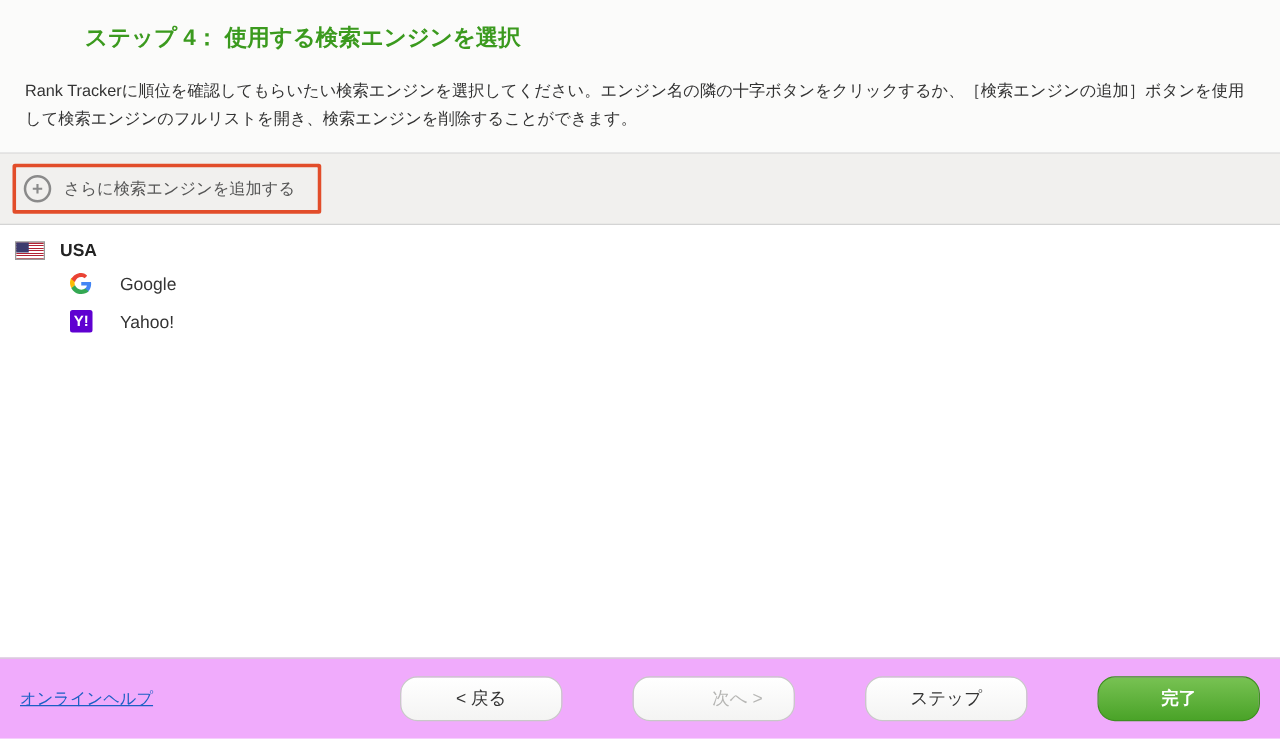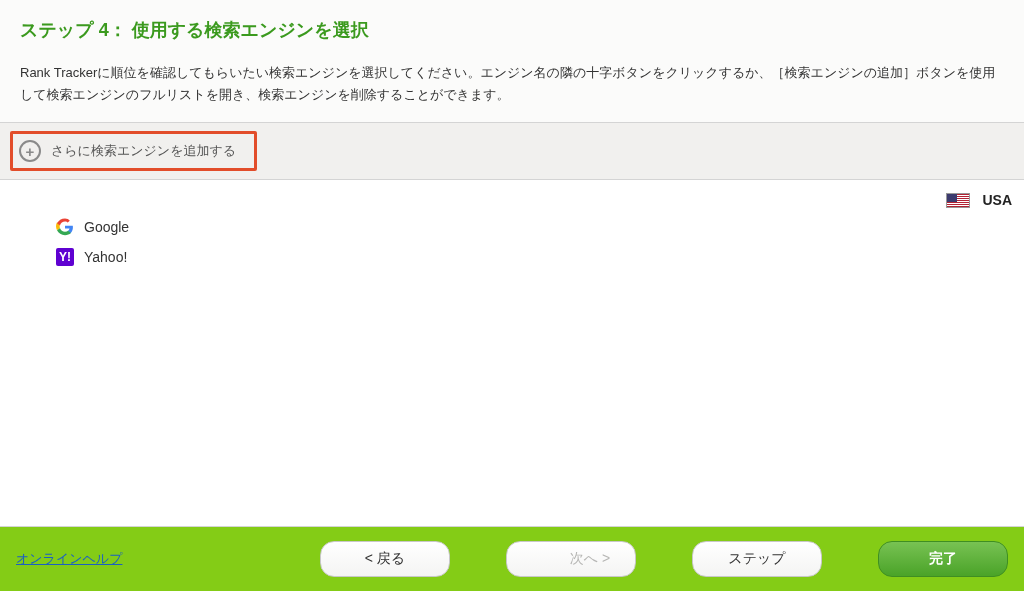--- a/index.html
+++ b/index.html
@@ -16,20 +16,21 @@
   .header-area {
     background: #fbfbfa;
     padding: 18px 20px 16px 20px;
     border-bottom: 1px solid #d4d4d4;
   }
   .step-title {
     color: #3b9a1e;
     font-size: 18px;
     font-weight: bold;
     margin-bottom: 10px;
+    margin-left: 48px;
   }
   .description {
     color: #333;
     font-size: 13px;
     line-height: 1.7;
     margin-top: 20px;
   }
   .add-bar {
     background: #f1f0ee;
     border-bottom: 1px solid #d4d4d4;
@@ -67,21 +68,20 @@
     flex: 1;
     position: relative;
     padding: 10px 12px;
     overflow: hidden;
   }
   .country-row {
     display: flex;
     align-items: center;
     gap: 12px;
     padding: 2px 0 4px 0;
-    justify-content: flex-end;
   }
   .flag-usa {
     width: 24px;
     height: 15px;
     position: relative;
     background: linear-gradient(
       to bottom,
       #b22234 0%, #b22234 7.7%,
       #fff 7.7%, #fff 15.4%,
       #b22234 15.4%, #b22234 23.1%,
@@ -106,21 +106,21 @@
     background: #3c3b6e;
   }
   .country-name {
     font-weight: bold;
     font-size: 14px;
     color: #222;
   }
   .engine-row {
     display: flex;
     align-items: center;
-    gap: 10px;
+    gap: 22px;
     padding: 6px 0 6px 44px;
     font-size: 14px;
     color: #333;
     cursor: pointer;
   }
   .google-icon {
     width: 18px; height: 18px;
     display: flex; align-items: center; justify-content: center;
   }
   .yahoo-icon {
@@ -143,21 +143,21 @@
     font-weight: 800;
     letter-spacing: 1px;
     text-shadow: 0 1px 1px rgba(255,255,255,.7);
     pointer-events: none;
   }
   .annotation-overlay .arrow {
     font-size: 30px;
     margin-right: 6px;
   }
   .footer {
-    background: #84cc16;
+    background: #f0abfc;
     border-top: 1px solid #d4d4d4;
     padding: 14px 16px;
     display: flex;
     align-items: center;
     gap: 12px;
   }
   .help-link {
     color: #1b5fc4;
     text-decoration: underline;
     font-size: 13px;

